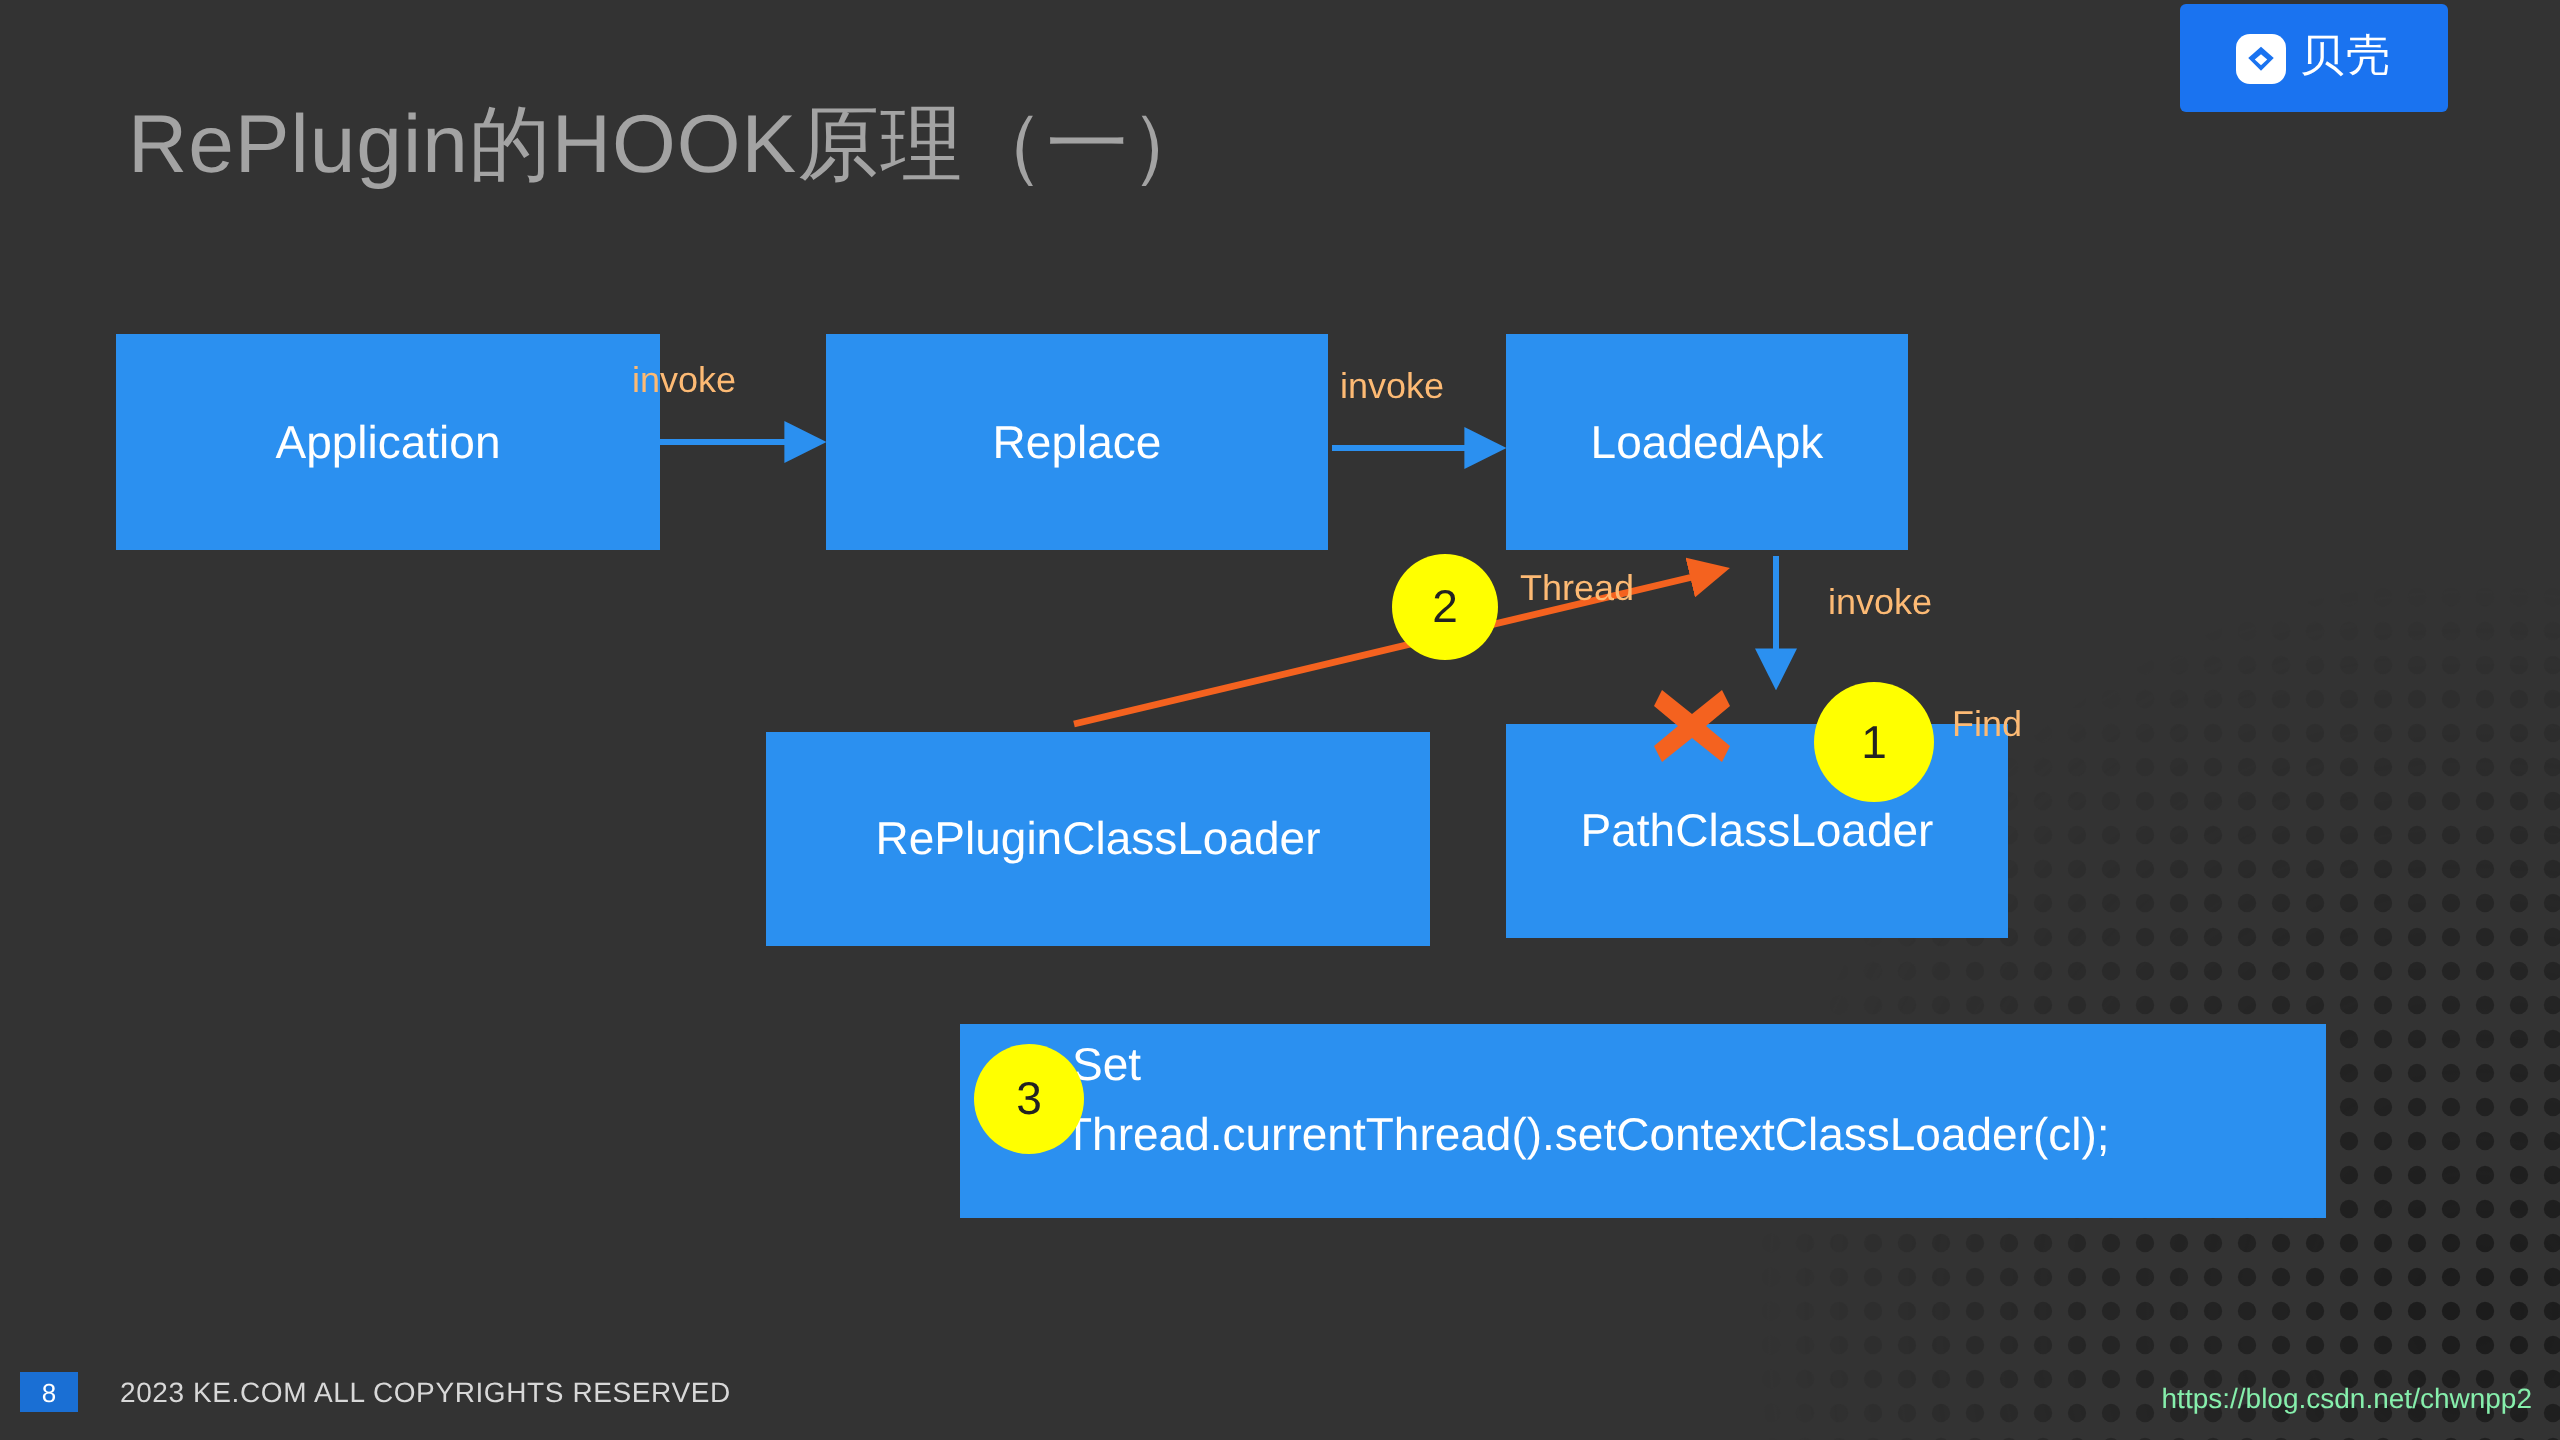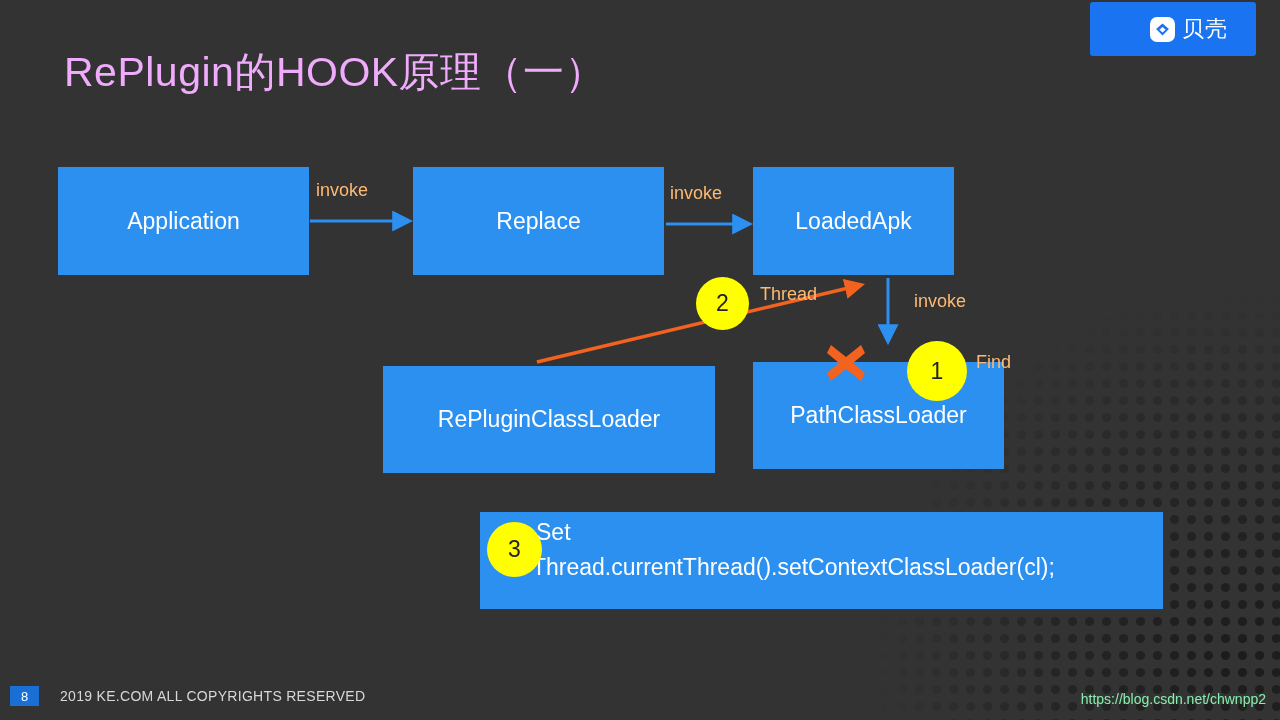--- a/index.html
+++ b/index.html
@@ -35,21 +35,20 @@
     top: 2px;
     width: 134px;
     height: 54px;
     background: #1a73f0;
     border-radius: 3px;
     display: flex;
     align-items: center;
     justify-content: center;
     gap: 7px;
     z-index: 6;
-    padding-left: 32px;
   }
   .logo-mark {
     width: 25px;
     height: 25px;
     background: #ffffff;
     border-radius: 7px;
     display: flex;
     align-items: center;
     justify-content: center;
   }
@@ -59,42 +58,42 @@
     letter-spacing: 1px;
     line-height: 1;
     font-family: "DejaVu Sans", sans-serif;
   }
 
   
   .title {
     position: absolute;
     left: 64px;
     top: 45px;
-    color: #f0abfc;
+    color: #a3a3a3;
     font-size: 41px;
     font-weight: 400;
     letter-spacing: 0.5px;
     white-space: nowrap;
     z-index: 3;
   }
 
   
   .box {
     position: absolute;
     background: #2b90f0;
     color: #ffffff;
     display: flex;
     align-items: center;
     justify-content: center;
     font-size: 23px;
     font-weight: 400;
     z-index: 2;
     box-sizing: border-box;
   }
-  #box-application { left: 58px;  top: 167px; width: 251px; height: 108px; }
+  #box-application { left: 58px;  top: 167px; width: 272px; height: 108px; }
   #box-context     { left: 413px; top: 167px; width: 251px; height: 108px; }
   #box-loadedapk   { left: 753px; top: 167px; width: 201px; height: 108px; }
   #box-replugincl  { left: 383px; top: 366px; width: 332px; height: 107px; }
   #box-pathcl      { left: 753px; top: 362px; width: 251px; height: 107px; }
 
   #box-setblock {
     left: 480px; top: 512px; width: 683px; height: 97px;
     display: block;
     padding: 8px 0 0 54px;
     z-index: 2;
@@ -268,16 +267,16 @@
 
   <div class="circle" id="circle-1">1</div>
   <div class="circle" id="circle-2">2</div>
   <div class="circle" id="circle-3">3</div>
 
   <svg class="xmark" viewBox="0 0 44 44">
     <path d="M7 4 L22 16 L37 4 L41 12 L29 22 L41 32 L37 40 L22 28 L7 40 L3 32 L15 22 L3 12 Z" fill="#f4621f"></path>
   </svg>
 
   <div class="footer-num">8</div>
-  <div class="footer-text">2019 KE.COM ALL COPYRIGHTS RESERVED</div>
+  <div class="footer-text">2023 KE.COM ALL COPYRIGHTS RESERVED</div>
   <div class="watermark">https://blog.csdn.net/chwnpp2</div>
 
 </div>
 
 </body></html>

